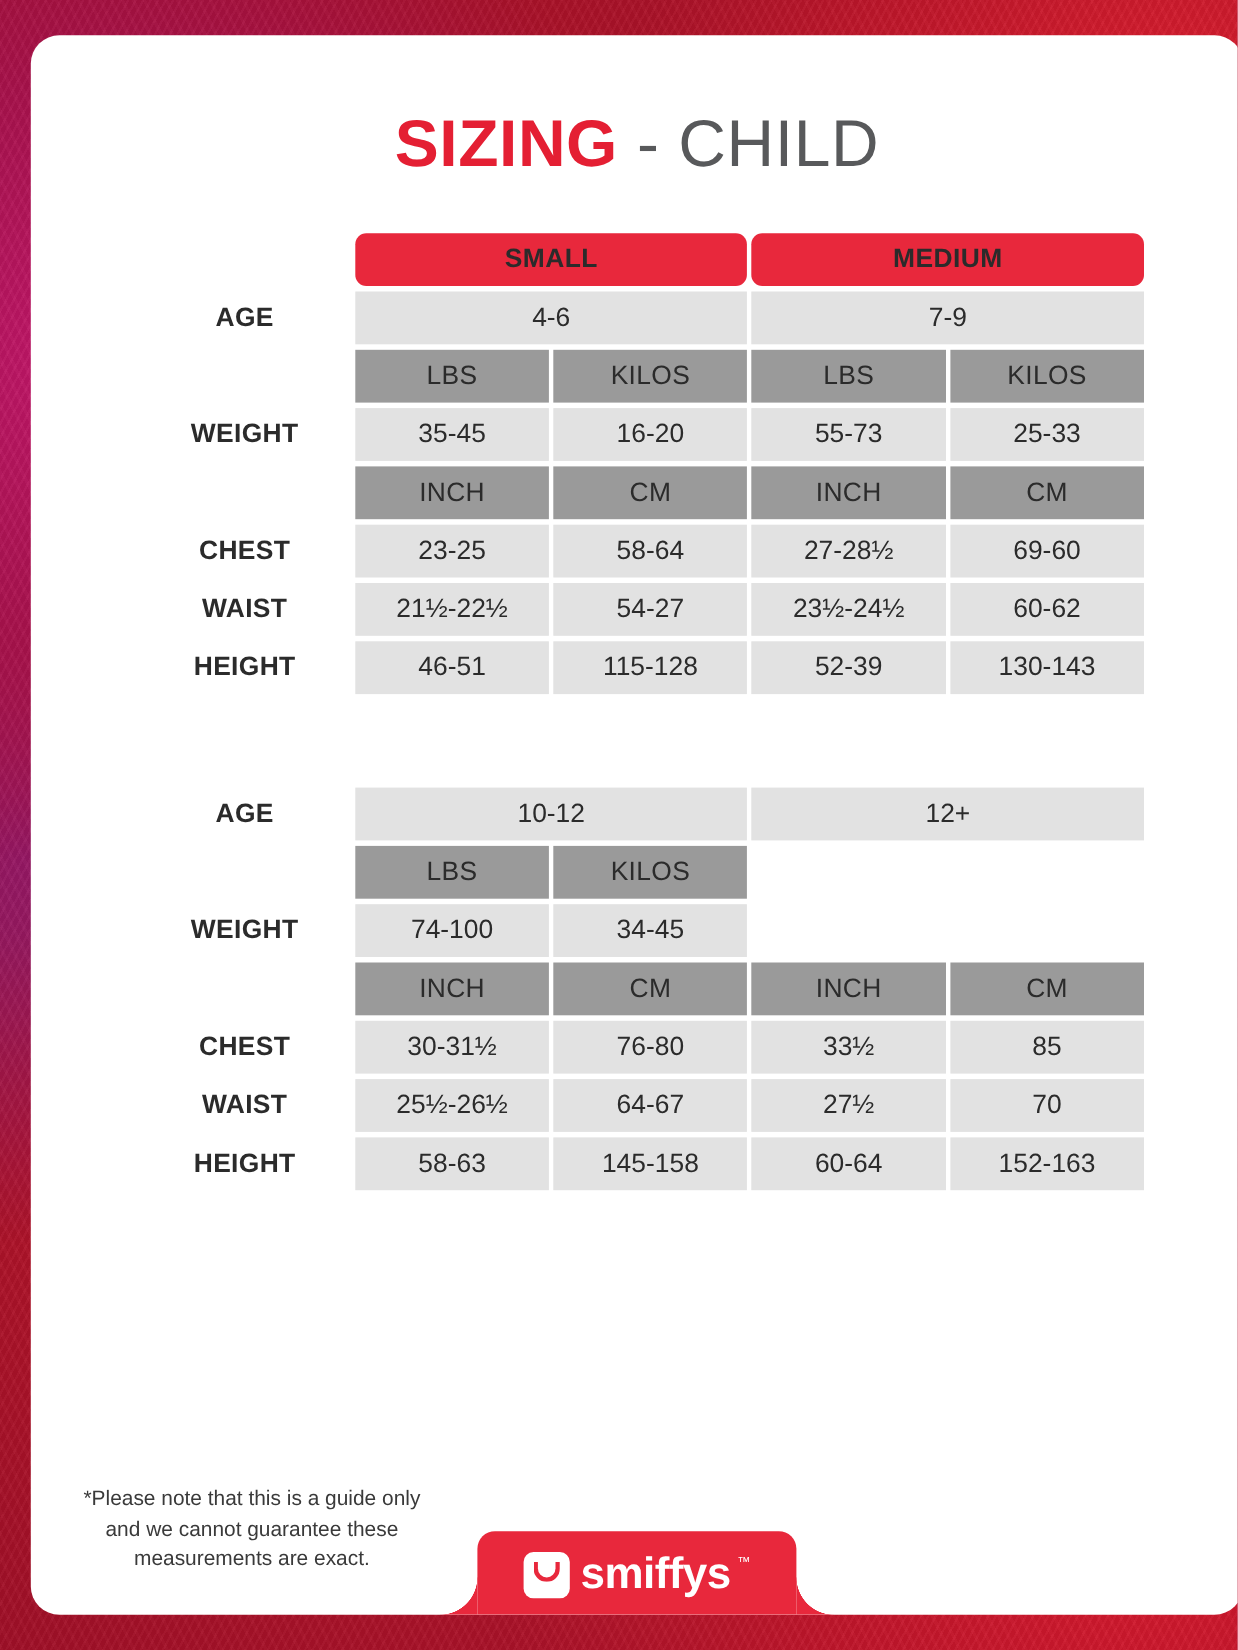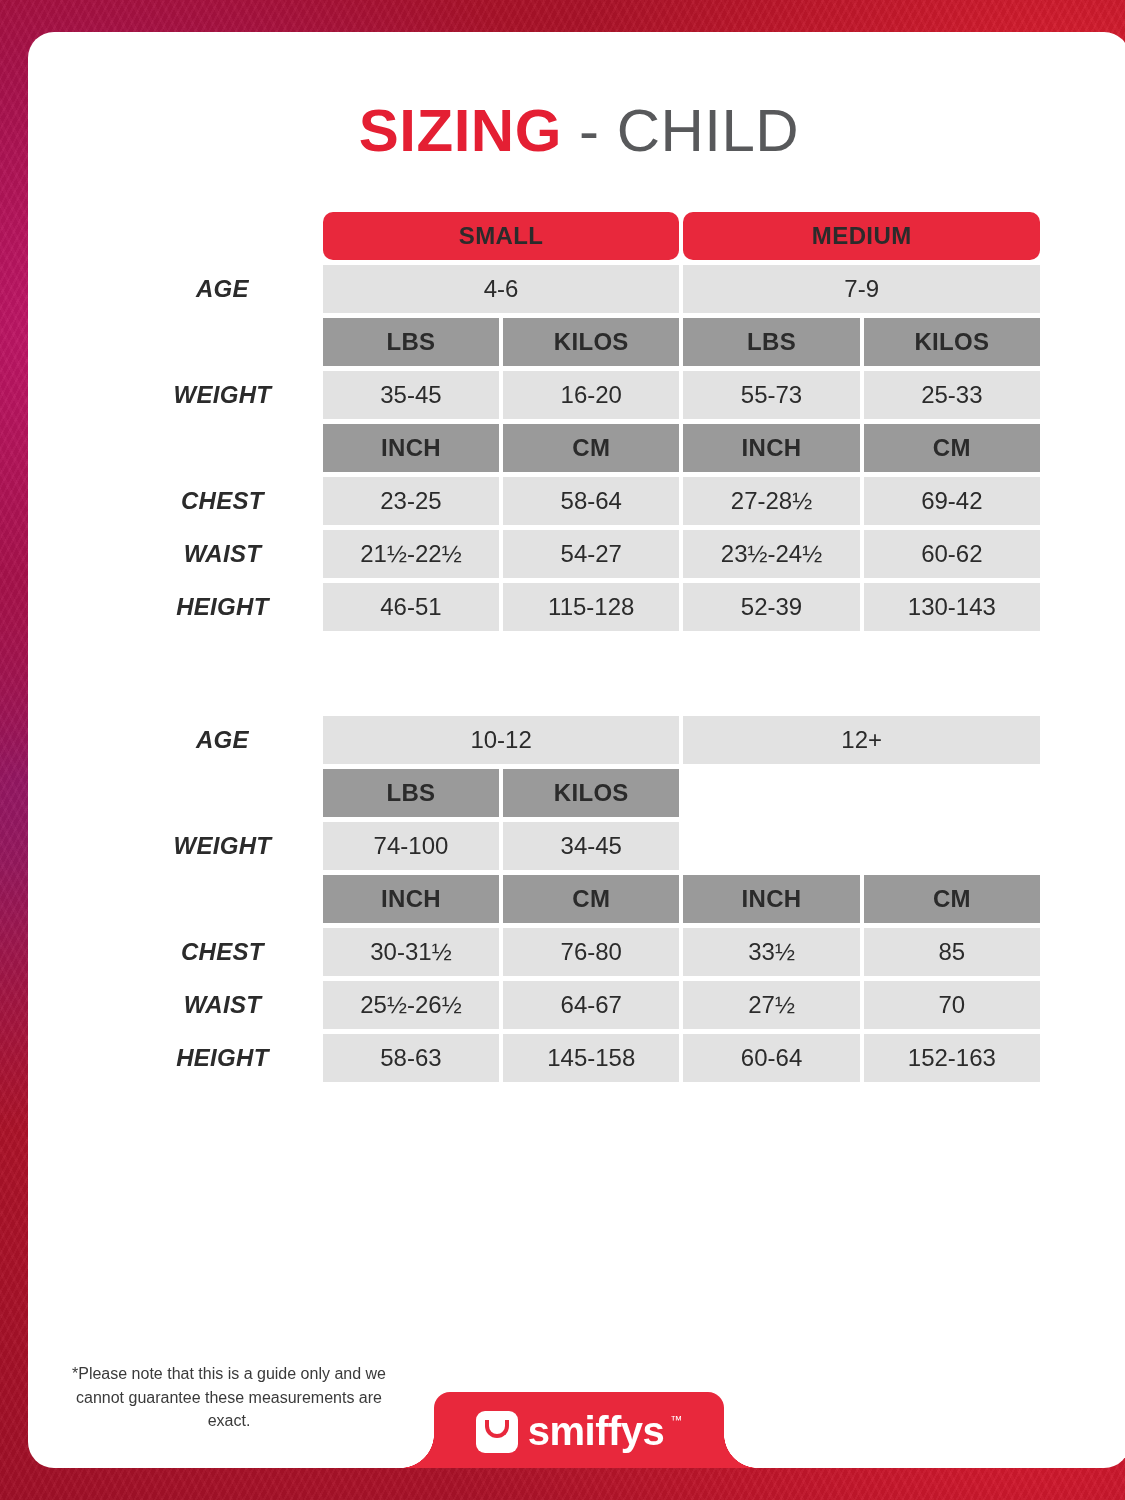--- a/index.html
+++ b/index.html
@@ -78,34 +78,33 @@
   col.lbl { width: 180px; }
   col.c1, col.c2, col.c3, col.c4 { width: 158px; }
 
   .rowlabel {
     color: #e41f33;
     font-weight: bold;
     font-size: 26px;
     text-align: right;
     padding-left: 8px !important;
     letter-spacing: 0.3px;
-    font-style: italic;
   }
   .hdr {
     background: #e8283c;
     color: #ffffff;
     font-weight: bold;
     font-size: 27px;
     letter-spacing: 0.4px;
     border-radius: 10px;
   }
   .subhdr {
     background: #9a9a9a;
     color: #ffffff;
-    font-weight: bold;
+    font-weight: normal;
     font-size: 24px;
     letter-spacing: 0.3px;
   }
   .val {
     background: #e2e2e2;
     color: #2b2b2b;
     font-size: 25px;
   }
   .empty { background: transparent; }
   .spacer td { height: 26px; background: transparent; }
@@ -116,21 +115,21 @@
     right: 0;
     bottom: 0;
     height: 110px;
   }
   .note {
     position: absolute;
     left: 36px;
     bottom: 36px;
     width: 330px;
     text-align: center;
-    font-size: 16px;
+    font-size: 19px;
     color: #3a3a3a;
     line-height: 1.45;
   }
   .brandtab {
     position: absolute;
     left: 50%;
     transform: translateX(-50%);
     bottom: 0;
     width: 290px;
     height: 76px;
@@ -241,21 +240,21 @@
             <td class="subhdr">INCH</td>
             <td class="subhdr">CM</td>
             <td class="subhdr">INCH</td>
             <td class="subhdr">CM</td>
           </tr>
           <tr>
             <td class="rowlabel">CHEST</td>
             <td class="val">23-25</td>
             <td class="val">58-64</td>
             <td class="val">27-28½</td>
-            <td class="val">69-42</td>
+            <td class="val">69-60</td>
           </tr>
           <tr>
             <td class="rowlabel">WAIST</td>
             <td class="val">21½-22½</td>
             <td class="val">54-27</td>
             <td class="val">23½-24½</td>
             <td class="val">60-62</td>
           </tr>
           <tr>
             <td class="rowlabel">HEIGHT</td>

